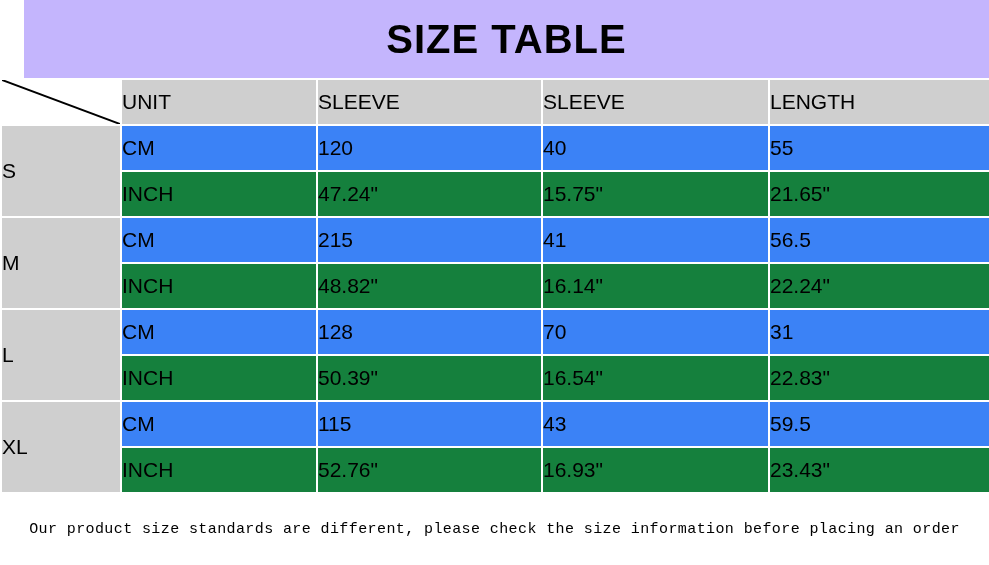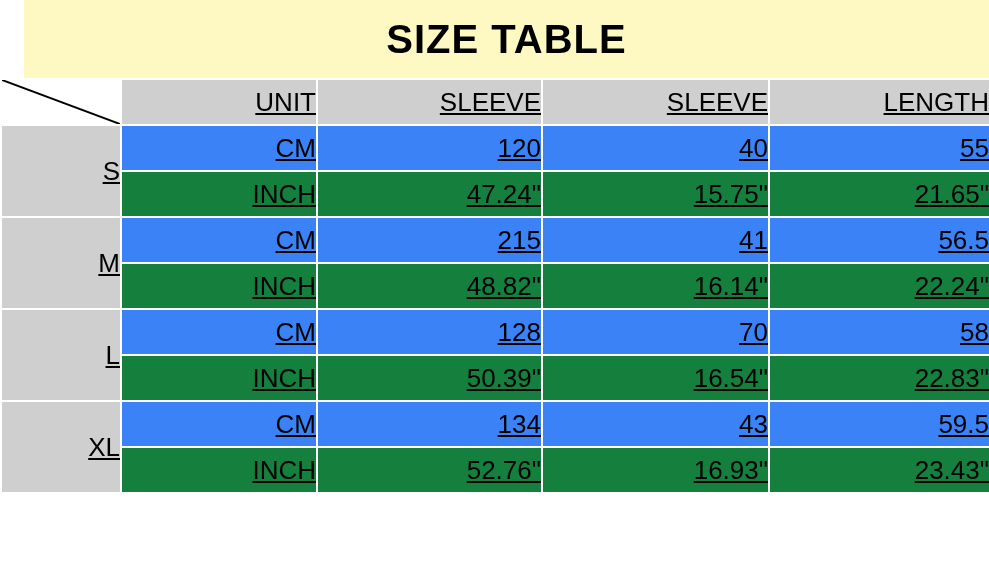--- a/index.html
+++ b/index.html
@@ -16,21 +16,21 @@
   .size-table-card {
     width: 989px;
     height: 565px;
     box-sizing: border-box;
     background: #ffffff;
     display: flex;
     flex-direction: column;
   }
   .title-bar {
     height: 78px;
-    background: #fef9c3;
+    background: #c4b5fd;
     display: flex;
     align-items: center;
     justify-content: center;
     flex: 0 0 auto;
     margin-left: 24px;
   }
   .title-text {
     color: #000000;
     font-size: 40px;
     font-weight: bold;
@@ -42,28 +42,27 @@
     display: flex;
     flex-direction: column;
   }
   table.size-table {
     border-collapse: collapse;
     table-layout: fixed;
     width: 989px;
   }
   table.size-table td, table.size-table th {
     border: 2px solid #ffffff;
-    text-align: right;
+    text-align: left;
     vertical-align: middle;
     font-family: "Liberation Sans", sans-serif;
-    font-size: 26px;
+    font-size: 21px;
     color: #000000;
     font-weight: normal;
     padding: 0;
-    text-decoration: underline;
   }
   col.c-size { width: 120px; }
   col.c-unit { width: 196px; }
   col.c-chest { width: 225px; }
   col.c-sleeve { width: 227px; }
   col.c-length { width: 221px; }
 
   .corner-cell {
     background: #ffffff;
     padding: 0;
@@ -171,40 +170,43 @@
           <td>48.82"</td>
           <td>16.14"</td>
           <td>22.24"</td>
         </tr>
 
         <tr class="row-white">
           <td class="size-cell" rowspan="2">L</td>
           <td class="unit-cell">CM</td>
           <td>128</td>
           <td>70</td>
-          <td>58</td>
+          <td>31</td>
         </tr>
         <tr class="row-grey">
           <td class="unit-cell">INCH</td>
           <td>50.39"</td>
           <td>16.54"</td>
           <td>22.83"</td>
         </tr>
 
         <tr class="row-white">
           <td class="size-cell" rowspan="2">XL</td>
           <td class="unit-cell">CM</td>
-          <td>134</td>
+          <td>115</td>
           <td>43</td>
           <td>59.5</td>
         </tr>
         <tr class="row-grey">
           <td class="unit-cell">INCH</td>
           <td>52.76"</td>
           <td>16.93"</td>
           <td>23.43"</td>
         </tr>
       </tbody>
     </table>
 
+    <div class="note-bar">
+      <div class="note-text">Our product size standards are different, please check the size information before placing an order</div>
+    </div>
   </div>
 
 </div>
 
 </body></html>

